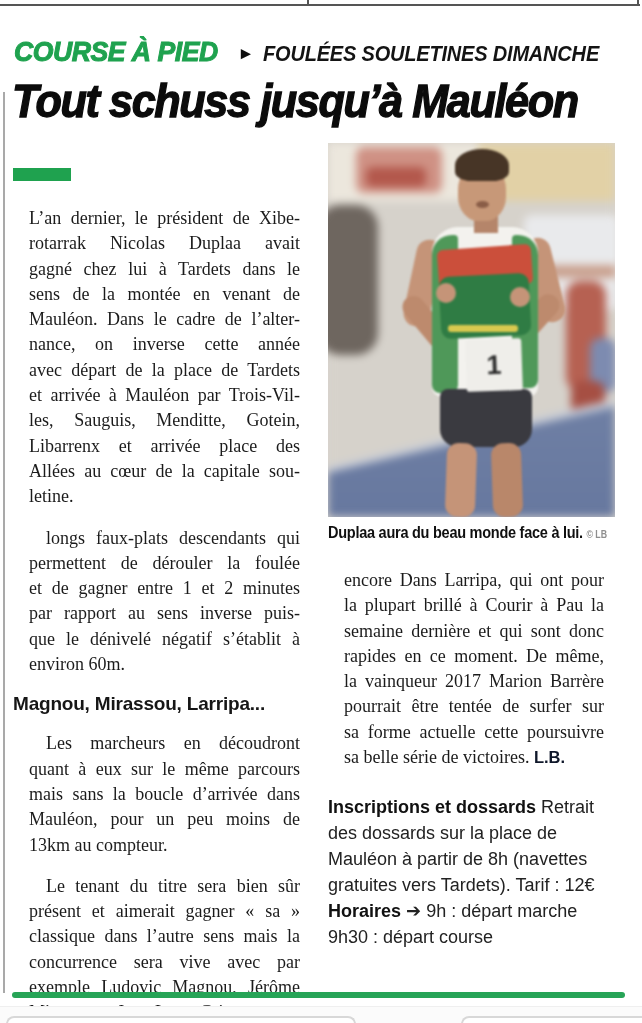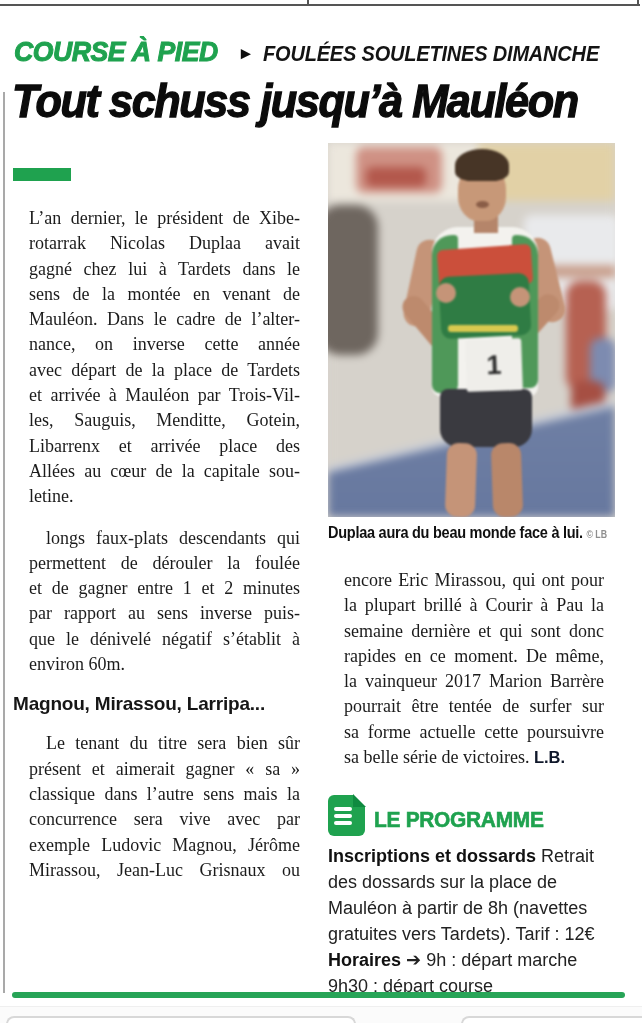--- a/index.html
+++ b/index.html
@@ -107,20 +107,27 @@
       </div>
     <div class="para ind">
         <div class="jline">longs faux-plats descendants qui</div>
         <div class="jline">permettent de dérouler la foulée</div>
         <div class="jline">et de gagner entre 1 et 2 minutes</div>
         <div class="jline">par rapport au sens inverse puis-</div>
         <div class="jline">que le dénivelé négatif s’établit à</div>
         <div class="jline last-left">environ 60m.</div>
       </div>
     <div class="subhead">Magnou, Mirassou, Larripa...</div>
+    <div class="para ind">
+        <div class="jline">Les marcheurs en découdront</div>
+        <div class="jline">quant à eux sur le même parcours</div>
+        <div class="jline">mais sans la boucle d’arrivée dans</div>
+        <div class="jline">Mauléon, pour un peu moins de</div>
+        <div class="jline last-left">13km au compteur.</div>
+      </div>
     <div class="para ind">
         <div class="jline">Le tenant du titre sera bien sûr</div>
         <div class="jline">présent et aimerait gagner « sa »</div>
         <div class="jline">classique dans l’autre sens mais la</div>
         <div class="jline">concurrence sera vive avec par</div>
         <div class="jline">exemple Ludovic Magnou, Jérôme</div>
         <div class="jline">Mirassou, Jean-Luc Grisnaux ou</div>
       </div>
   </div>
 
@@ -165,45 +172,35 @@
         <div class="bib-box">1</div>
       </div>
     </div>
 
     <div class="caption">
       <span class="caption-text">Duplaa aura du beau monde face à lui.</span><span class="caption-credit">© LB</span>
     </div>
 
     <div class="para serif p5">
       <div>
-          <div class="jline">encore Eric Mirassou, qui ont pour</div>
+          <div class="jline">encore Dans Larripa, qui ont pour</div>
           <div class="jline">la plupart brillé à Courir à Pau la</div>
           <div class="jline">semaine dernière et qui sont donc</div>
           <div class="jline">rapides en ce moment. De même,</div>
           <div class="jline">la vainqueur 2017 Marion Barrère</div>
           <div class="jline">pourrait être tentée de surfer sur</div>
           <div class="jline">sa forme actuelle cette poursuivre</div>
         </div>
       <div class="jline last-left">
         <span>sa belle série de victoires.</span>
         <span class="sig">L.B.</span>
       </div>
     </div>
 
     <div class="programme">
-      <div class="prog-head">
-        <span class="doc-icon">
-          <span class="notch"></span>
-            <span class="fold"></span>
-          <span class="l" style="top:12px"></span>
-            <span class="l" style="top:19px"></span>
-            <span class="l" style="top:26px"></span>
-        </span>
-        <span class="prog-title">LE PROGRAMME</span>
-      </div>
       <p class="prog-text"><b>Inscriptions et dossards</b><span> Retrait des dossards sur la place de Mauléon à partir de 8h (navettes gratuites vers Tardets). Tarif : 12€</span></p>
       <p class="prog-text" style="margin-top:0"><b>Horaires</b> <span class="harrow">➔</span> <span>9h : départ marche</span><br><span>9h30 : départ course</span></p>
     </div>
   </div>
 
   <div class="abs green-bar"></div>
   <div class="abs bottom-strip"></div>
   <div class="cut-box" style="left:6px;width:346px"></div>
   <div class="cut-box" style="left:461px;width:200px"></div>
 

